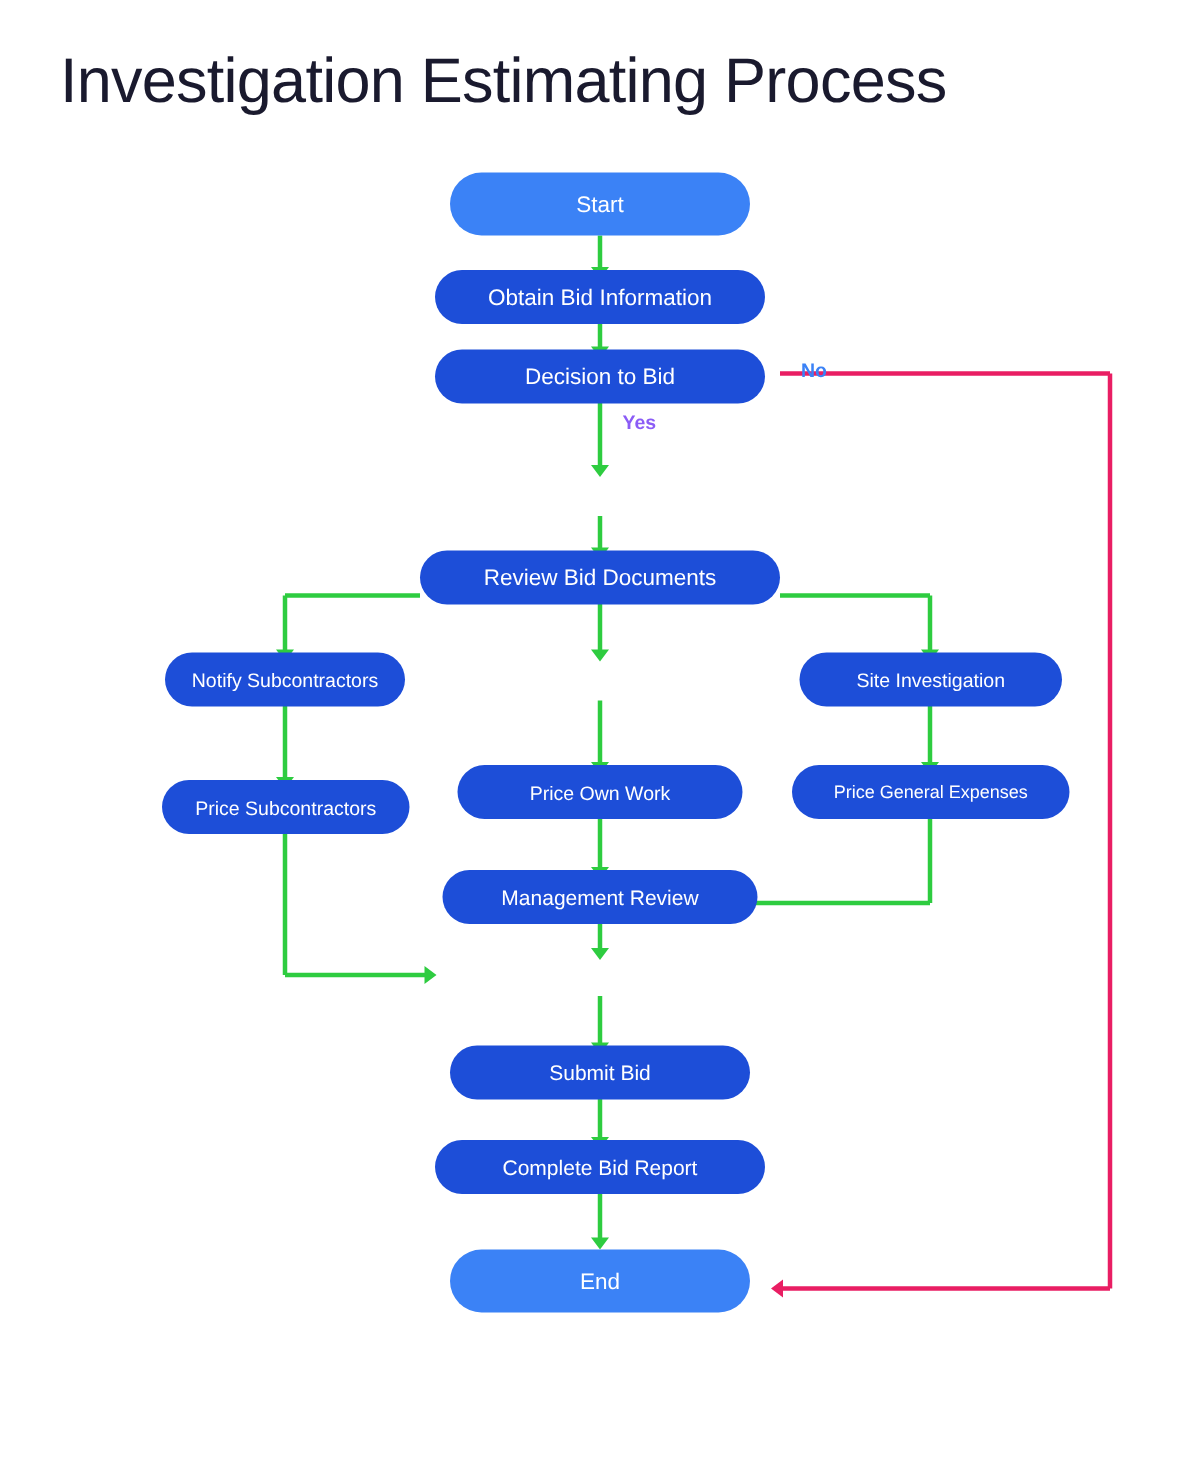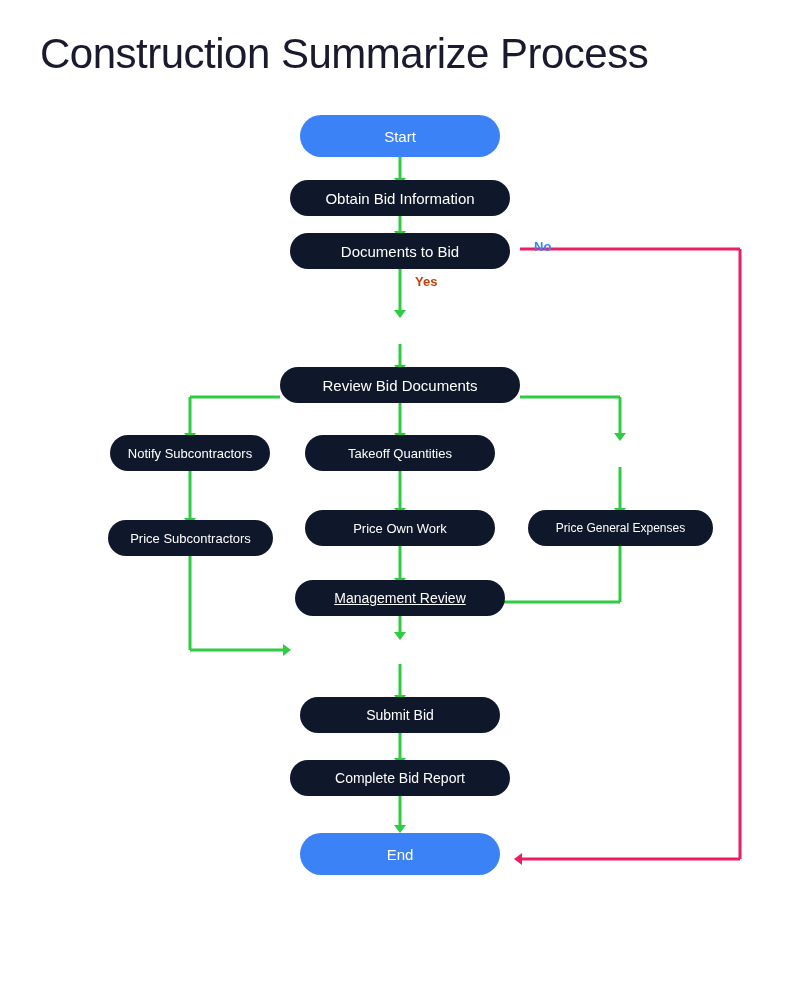--- a/index.html
+++ b/index.html
@@ -38,30 +38,30 @@
       text-align: center;
       white-space: nowrap;
       position: absolute;
     }
 
     .node-dark {
       background: #3b82f6;
     }
 
     .node-blue {
-      background: #0f172a;
+      background: #1d4ed8;
     }
 
     .label-yes, .label-no {
       position: absolute;
       font-size: 13px;
       font-weight: 600;
     }
 
-    .label-yes { color: #c2410c; }
+    .label-yes { color: #8b5cf6; }
     .label-no { color: #3b82f6; }
 
     .footer-text {
       font-size: 12px;
       color: #555;
       margin-top: 20px;
       text-align: left;
     }
 
     
@@ -70,21 +70,21 @@
       top: 0;
       left: 0;
       width: 100%;
       height: 100%;
       pointer-events: none;
     }
   </style>
 </head>
 <body>
 
-<h1>Construction Summarize Process</h1>
+<h1>Investigation Estimating Process</h1>
 
 <div class="flowchart" style="height: 860px;">
   <svg class="flowchart-svg" xmlns="http://www.w3.org/2000/svg">
 
     <line x1="360" y1="55" x2="360" y2="78" stroke="#2ecc40" stroke-width="3"></line>
     <polygon points="354,76 366,76 360,84" fill="#2ecc40"></polygon>
 
     <line x1="360" y1="108" x2="360" y2="131" stroke="#2ecc40" stroke-width="3"></line>
     <polygon points="354,129 366,129 360,137" fill="#2ecc40"></polygon>
 
@@ -145,54 +145,54 @@
 
   <div class="node node-dark" style="width:200px; height:42px; left:260px; top:13px;">
     <span>Start</span>
   </div>
 
   <div class="node node-blue" style="width:220px; height:36px; left:250px; top:78px;">
     <span>Obtain Bid Information</span>
   </div>
 
   <div class="node node-blue" style="width:220px; height:36px; left:250px; top:131px;">
-    <span>Documents to Bid</span>
+    <span>Decision to Bid</span>
   </div>
 
   <span class="label-yes" style="left:375px; top:172px;">Yes</span>
 
   <span class="label-no" style="left:494px; top:137px;">No</span>
 
 
   <div class="node node-blue" style="width:240px; height:36px; left:240px; top:265px;">
     <span>Review Bid Documents</span>
   </div>
 
   <div class="node node-blue" style="width:160px; height:36px; left:70px; top:333px; font-size:13px;">
     <span>Notify Subcontractors</span>
   </div>
 
-  <div class="node node-blue" style="width:190px; height:36px; left:265px; top:333px; font-size:13px;">
-    <span>Takeoff Quantities</span>
-  </div>
-
+
+  <div class="node node-blue" style="width:175px; height:36px; left:493px; top:333px; font-size:13px;">
+    <span>Site Investigation</span>
+  </div>
 
   <div class="node node-blue" style="width:165px; height:36px; left:68px; top:418px; font-size:13px;">
     <span>Price Subcontractors</span>
   </div>
 
   <div class="node node-blue" style="width:190px; height:36px; left:265px; top:408px; font-size:13px;">
     <span>Price Own Work</span>
   </div>
 
   <div class="node node-blue" style="width:185px; height:36px; left:488px; top:408px; font-size:12px;">
     <span>Price General Expenses</span>
   </div>
 
-  <div class="node node-blue" style="width:210px; height:36px; left:255px; top:478px; font-size:14px;text-decoration:underline;">
+  <div class="node node-blue" style="width:210px; height:36px; left:255px; top:478px; font-size:14px;">
     <span>Management Review</span>
   </div>
 
 
   <div class="node node-blue" style="width:200px; height:36px; left:260px; top:595px; font-size:14px;">
     <span>Submit Bid</span>
   </div>
 
   <div class="node node-dark" style="width:200px; height:42px; left:260px; top:731px;">
     <span>End</span>

